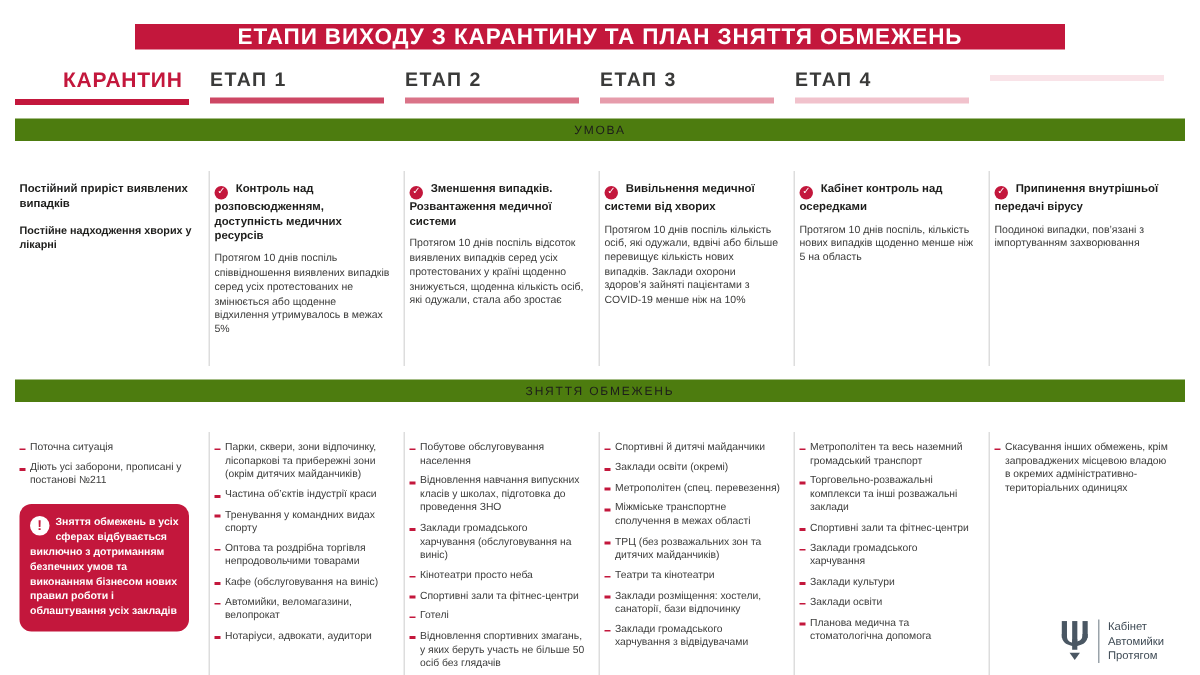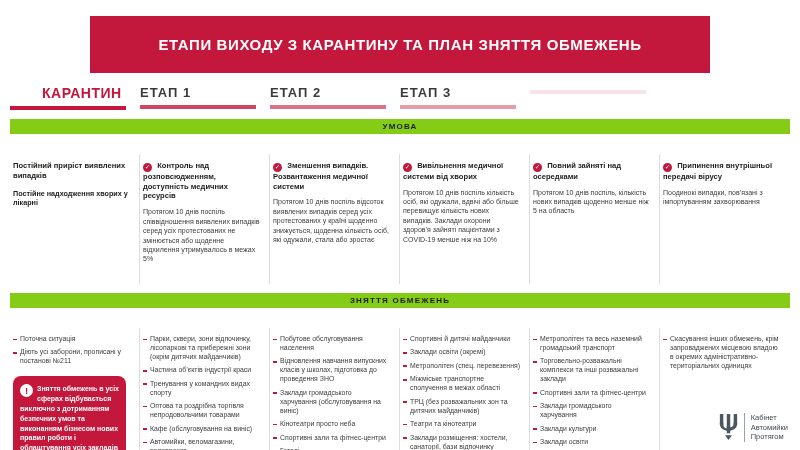--- a/index.html
+++ b/index.html
@@ -6,34 +6,34 @@
   html,body { width:800px; height:450px; }
   body {
     font-family:"Liberation Sans","DejaVu Sans",sans-serif;
     background:#ffffff; color:#1d1d1b; overflow:hidden;
   }
   .page { position:relative; width:800px; height:450px; padding:0 10px; overflow:hidden; }
 
   .banner {
     margin:16px 80px 0; background:#c3173c; color:#fff;
     text-align:center; font-weight:bold; font-size:15px;
-    letter-spacing:.6px; padding:20px 4px;
+    letter-spacing:.6px; padding:0 4px;
   }
 
   .row { display:grid; grid-template-columns:repeat(6,1fr);margin-top:20px; }
 
   .head-row { margin-top:12px; }
   .col-head { padding-right:14px; }
   .col-title { font-size:13px; font-weight:700; color:#3a3a39; letter-spacing:1px; white-space:nowrap; }
   .col-head.quarantine .col-title { color:#c3173c; font-weight:bold; font-size:14px; letter-spacing:.5px;padding-left:32px; }
   .col-bar { height:4px; margin-top:5px; }
 
   .band {
-    margin-top:9px; background:#84cc16; text-align:center;
-    font-size:8px; font-weight:bold; letter-spacing:1.2px;
+    margin-top:9px; background:#4d7c0f; text-align:center;
+    font-size:8px; font-weight:normal; letter-spacing:1.2px;
     padding:3px 0; color:#1d1d1b;
   }
 
   .cell { padding:7px 9px 6px 3px; border-right:1px solid #ddd; }
   .cell:last-child { border-right:none; }
 
   .conditions { min-height:130px; }
   .cond-title { font-size:7.6px; font-weight:bold; line-height:1.3; color:#1d1d1b; }
   .cond-body { font-size:7px; line-height:1.35; margin-top:6px; color:#3c3c3b; }
   .q-sub { font-size:7.2px; line-height:1.35; margin-top:8px; color:#1d1d1b; font-weight:bold; }
@@ -58,21 +58,21 @@
     margin-top:10px; margin-right:4px; background:#c3173c; border-radius:8px;
     padding:8px 7px; color:#fff; font-size:7px; font-weight:bold; line-height:1.4;
   }
   .warn-icon {
     float:left; width:13px; height:13px; border-radius:50%;
     background:#fff; color:#c3173c; font-weight:bold; text-align:center;
     line-height:13px; font-size:9.5px; margin:0 4px 2px 0;
   }
 
   .footer-logo {
-    position:absolute; right:12px; bottom:8px;
+    position:absolute; right:24px; bottom:8px;
     display:flex; align-items:center; gap:6px;
   }
   .footer-logo .org {
     font-size:7.5px; line-height:1.3; color:#3f4b55;
     border-left:1px solid #9aa3aa; padding-left:6px;
   }
 </style>
 </head>
 <body>
 
@@ -93,20 +93,24 @@
     </div>
     <div class="col-head">
       <div class="col-title">ЕТАП 2</div>
       <div class="col-bar" style="background-color: rgb(218, 115, 136);"></div>
     </div>
     <div class="col-head">
       <div class="col-title">ЕТАП 3</div>
       <div class="col-bar" style="background-color: rgb(230, 156, 171);"></div>
     </div>
     <div class="col-head">
+      <div class="col-title">ЕТАП 4</div>
+      <div class="col-bar" style="background-color: rgb(241, 194, 204);"></div>
+    </div>
+    <div class="col-head">
       <div class="col-bar" style="background-color: rgb(249, 227, 232);"></div>
     </div>
   </div>
 
   <div class="band">
     <span>УМОВА</span>
   </div>
 
   <div class="row conditions">
     <div class="cell">
@@ -132,21 +136,21 @@
     <div class="cell">
       <div class="cond-title">
         <span class="chk">✓</span>
         <span>Вивільнення медичної системи від хворих</span>
       </div>
       <div class="cond-body">Протягом 10 днів поспіль кількість осіб, які одужали, вдвічі або більше перевищує кількість нових випадків. Заклади охорони здоров’я зайняті пацієнтами з COVID-19 менше ніж на 10%</div>
     </div>
     <div class="cell">
       <div class="cond-title">
         <span class="chk">✓</span>
-        <span>Повний зайняті над осередками</span>
+        <span>Кабінет контроль над осередками</span>
       </div>
       <div class="cond-body">Протягом 10 днів поспіль, кількість нових випадків щоденно менше ніж 5 на область</div>
     </div>
     <div class="cell">
       <div class="cond-title">
         <span class="chk">✓</span>
         <span>Припинення внутрішньої передачі вірусу</span>
       </div>
       <div class="cond-body">Поодинокі випадки, пов’язані з імпортуванням захворювання</div>
     </div>

